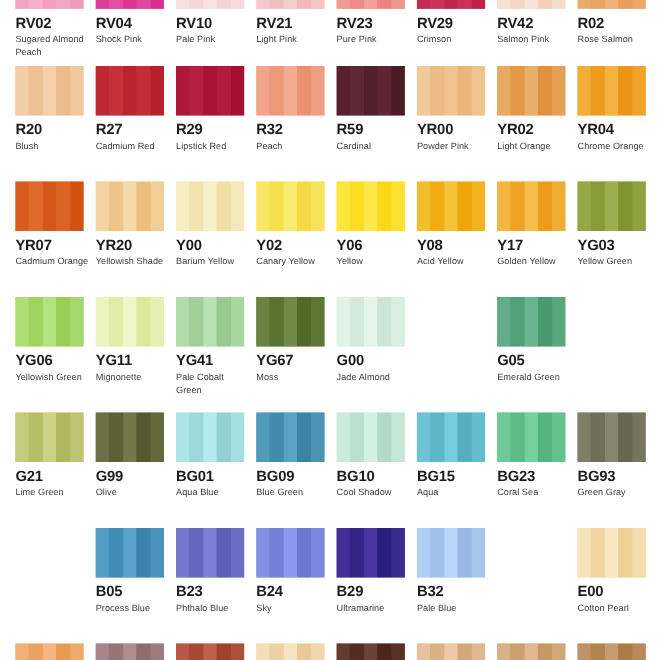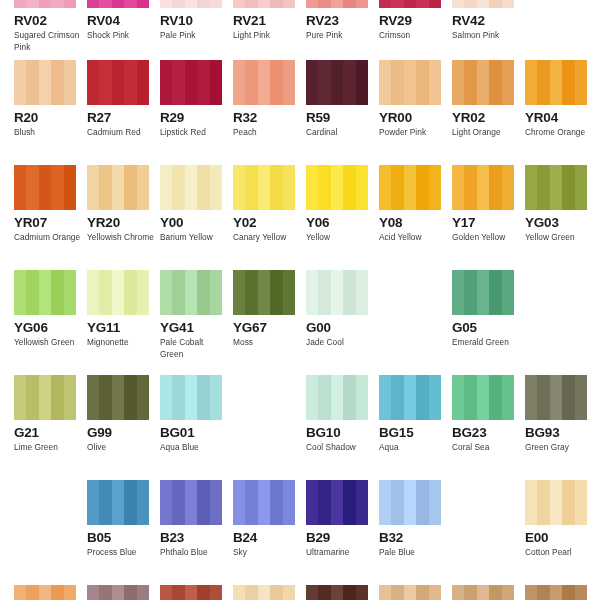--- a/index.html
+++ b/index.html
@@ -69,21 +69,21 @@
       <div class="row clipped">
         <div class="cell" style="left: 14px;">
           <div class="swatch" style="background: rgb(242, 167, 195);">
             <div class="band" style="left: 0px; width: 12.4px; background: rgb(240, 166, 194);"></div>
             <div class="band" style="left: 12.4px; width: 12.4px; background: rgb(243, 176, 201);"></div>
             <div class="band" style="left: 24.8px; width: 12.4px; background: rgb(239, 159, 189);"></div>
             <div class="band" style="left: 37.2px; width: 12.4px; background: rgb(242, 169, 196);"></div>
             <div class="band" style="left: 49.6px; width: 12.4px; background: rgb(238, 154, 185);"></div>
           </div>
           <div class="code">RV02</div>
-          <div class="name">Sugared Crimson Pink</div>
+          <div class="name">Sugared Almond Peach</div>
         </div>
         <div class="cell" style="left: 87px;">
           <div class="swatch" style="background: rgb(224, 68, 154);">
             <div class="band" style="left: 0px; width: 12.4px; background: rgb(221, 63, 151);"></div>
             <div class="band" style="left: 12.4px; width: 12.4px; background: rgb(227, 78, 160);"></div>
             <div class="band" style="left: 24.8px; width: 12.4px; background: rgb(217, 55, 147);"></div>
             <div class="band" style="left: 37.2px; width: 12.4px; background: rgb(226, 73, 156);"></div>
             <div class="band" style="left: 49.6px; width: 12.4px; background: rgb(216, 48, 142);"></div>
           </div>
           <div class="code">RV04</div>
@@ -136,20 +136,31 @@
         <div class="cell" style="left: 452px;">
           <div class="swatch" style="background: rgb(246, 221, 203);">
             <div class="band" style="left: 0px; width: 12.4px; background: rgb(247, 225, 209);"></div>
             <div class="band" style="left: 12.4px; width: 12.4px; background: rgb(244, 214, 194);"></div>
             <div class="band" style="left: 24.8px; width: 12.4px; background: rgb(248, 228, 214);"></div>
             <div class="band" style="left: 37.2px; width: 12.4px; background: rgb(242, 207, 185);"></div>
             <div class="band" style="left: 49.6px; width: 12.4px; background: rgb(245, 219, 201);"></div>
           </div>
           <div class="code">RV42</div>
           <div class="name">Salmon Pink</div>
+        </div>
+        <div class="cell" style="left: 525px;">
+          <div class="swatch" style="background: rgb(235, 169, 107);">
+            <div class="band" style="left: 0px; width: 12.4px;"></div>
+            <div class="band" style="left: 12.4px; width: 12.4px; background: rgb(233, 164, 100);"></div>
+            <div class="band" style="left: 24.8px; width: 12.4px; background: rgb(239, 178, 120);"></div>
+            <div class="band" style="left: 37.2px; width: 12.4px; background: rgb(231, 158, 93);"></div>
+            <div class="band" style="left: 49.6px; width: 12.4px; background: rgb(236, 168, 106);"></div>
+          </div>
+          <div class="code">R02</div>
+          <div class="name">Rose Salmon</div>
         </div>
       </div>
       <div class="row">
         <div class="cell" style="left: 14px;">
           <div class="swatch" style="background: rgb(240, 199, 157);">
             <div class="band" style="left: 0px; width: 12.4px; background: rgb(242, 205, 167);"></div>
             <div class="band" style="left: 12.4px; width: 12.4px; background: rgb(238, 193, 148);"></div>
             <div class="band" style="left: 24.8px; width: 12.4px; background: rgb(243, 209, 173);"></div>
             <div class="band" style="left: 37.2px; width: 12.4px; background: rgb(238, 188, 140);"></div>
             <div class="band" style="left: 49.6px; width: 12.4px; background: rgb(240, 199, 158);"></div>
@@ -249,21 +260,21 @@
         </div>
         <div class="cell" style="left: 87px;">
           <div class="swatch" style="background: rgb(240, 205, 149);">
             <div class="band" style="left: 0px; width: 12.4px; background: rgb(242, 212, 162);"></div>
             <div class="band" style="left: 12.4px; width: 12.4px; background: rgb(238, 197, 137);"></div>
             <div class="band" style="left: 24.8px; width: 12.4px; background: rgb(244, 217, 171);"></div>
             <div class="band" style="left: 37.2px; width: 12.4px; background: rgb(236, 190, 126);"></div>
             <div class="band" style="left: 49.6px; width: 12.4px; background: rgb(240, 206, 150);"></div>
           </div>
           <div class="code">YR20</div>
-          <div class="name">Yellowish Chrome</div>
+          <div class="name">Yellowish Shade</div>
         </div>
         <div class="cell" style="left: 160px;">
           <div class="swatch" style="background: rgb(243, 233, 185);">
             <div class="band" style="left: 0px; width: 12.4px; background: rgb(245, 237, 195);"></div>
             <div class="band" style="left: 12.4px; width: 12.4px; background: rgb(241, 228, 174);"></div>
             <div class="band" style="left: 24.8px; width: 12.4px; background: rgb(246, 240, 202);"></div>
             <div class="band" style="left: 37.2px; width: 12.4px; background: rgb(239, 224, 165);"></div>
             <div class="band" style="left: 49.6px; width: 12.4px; background: rgb(243, 233, 186);"></div>
           </div>
           <div class="code">Y00</div>
@@ -372,21 +383,21 @@
         </div>
         <div class="cell" style="left: 306px;">
           <div class="swatch" style="background: rgb(218, 238, 224);">
             <div class="band" style="left: 0px; width: 12.4px; background: rgb(225, 242, 230);"></div>
             <div class="band" style="left: 12.4px; width: 12.4px; background: rgb(211, 233, 218);"></div>
             <div class="band" style="left: 24.8px; width: 12.4px; background: rgb(230, 245, 234);"></div>
             <div class="band" style="left: 37.2px; width: 12.4px; background: rgb(205, 229, 212);"></div>
             <div class="band" style="left: 49.6px; width: 12.4px; background: rgb(218, 238, 225);"></div>
           </div>
           <div class="code">G00</div>
-          <div class="name">Jade Cool</div>
+          <div class="name">Jade Almond</div>
         </div>
         <div class="cell" style="left: 452px;">
           <div class="swatch" style="background: rgb(89, 167, 127);">
             <div class="band" style="left: 0px; width: 12.4px; background: rgb(97, 173, 135);"></div>
             <div class="band" style="left: 12.4px; width: 12.4px; background: rgb(81, 160, 119);"></div>
             <div class="band" style="left: 24.8px; width: 12.4px; background: rgb(105, 179, 143);"></div>
             <div class="band" style="left: 37.2px; width: 12.4px; background: rgb(73, 153, 111);"></div>
             <div class="band" style="left: 49.6px; width: 12.4px; background: rgb(88, 167, 126);"></div>
           </div>
           <div class="code">G05</div>
@@ -420,20 +431,31 @@
           <div class="swatch" style="background: rgb(165, 223, 224);">
             <div class="band" style="left: 0px; width: 12.4px; background: rgb(172, 229, 230);"></div>
             <div class="band" style="left: 12.4px; width: 12.4px; background: rgb(157, 216, 217);"></div>
             <div class="band" style="left: 24.8px; width: 12.4px; background: rgb(179, 235, 236);"></div>
             <div class="band" style="left: 37.2px; width: 12.4px; background: rgb(149, 209, 210);"></div>
             <div class="band" style="left: 49.6px; width: 12.4px; background: rgb(164, 223, 223);"></div>
           </div>
           <div class="code">BG01</div>
           <div class="name">Aqua Blue</div>
         </div>
+        <div class="cell" style="left: 233px;">
+          <div class="swatch" style="background: rgb(75, 147, 180);">
+            <div class="band" style="left: 0px; width: 12.4px; background: rgb(83, 155, 188);"></div>
+            <div class="band" style="left: 12.4px; width: 12.4px; background: rgb(67, 139, 172);"></div>
+            <div class="band" style="left: 24.8px; width: 12.4px; background: rgb(90, 162, 195);"></div>
+            <div class="band" style="left: 37.2px; width: 12.4px; background: rgb(60, 132, 165);"></div>
+            <div class="band" style="left: 49.6px; width: 12.4px; background: rgb(74, 147, 179);"></div>
+          </div>
+          <div class="code">BG09</div>
+          <div class="name">Blue Green</div>
+        </div>
         <div class="cell" style="left: 306px;">
           <div class="swatch" style="background: rgb(196, 231, 215);">
             <div class="band" style="left: 0px; width: 12.4px; background: rgb(203, 236, 221);"></div>
             <div class="band" style="left: 12.4px; width: 12.4px; background: rgb(188, 224, 208);"></div>
             <div class="band" style="left: 24.8px; width: 12.4px; background: rgb(210, 241, 227);"></div>
             <div class="band" style="left: 37.2px; width: 12.4px; background: rgb(181, 217, 201);"></div>
             <div class="band" style="left: 49.6px; width: 12.4px; background: rgb(196, 231, 214);"></div>
           </div>
           <div class="code">BG10</div>
           <div class="name">Cool Shadow</div>

